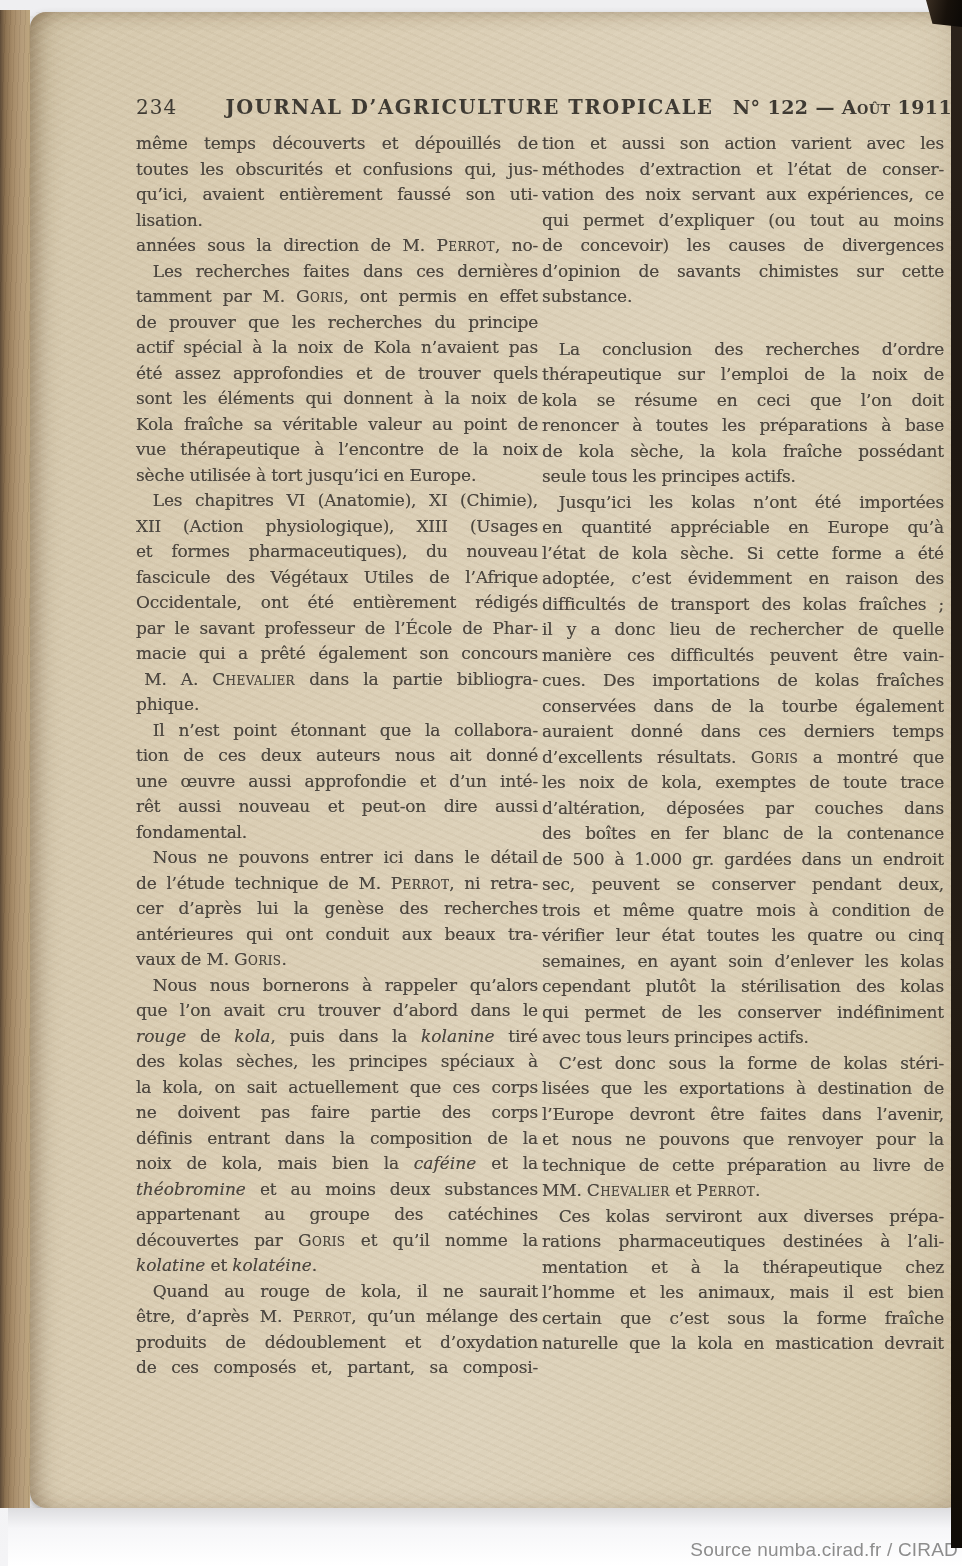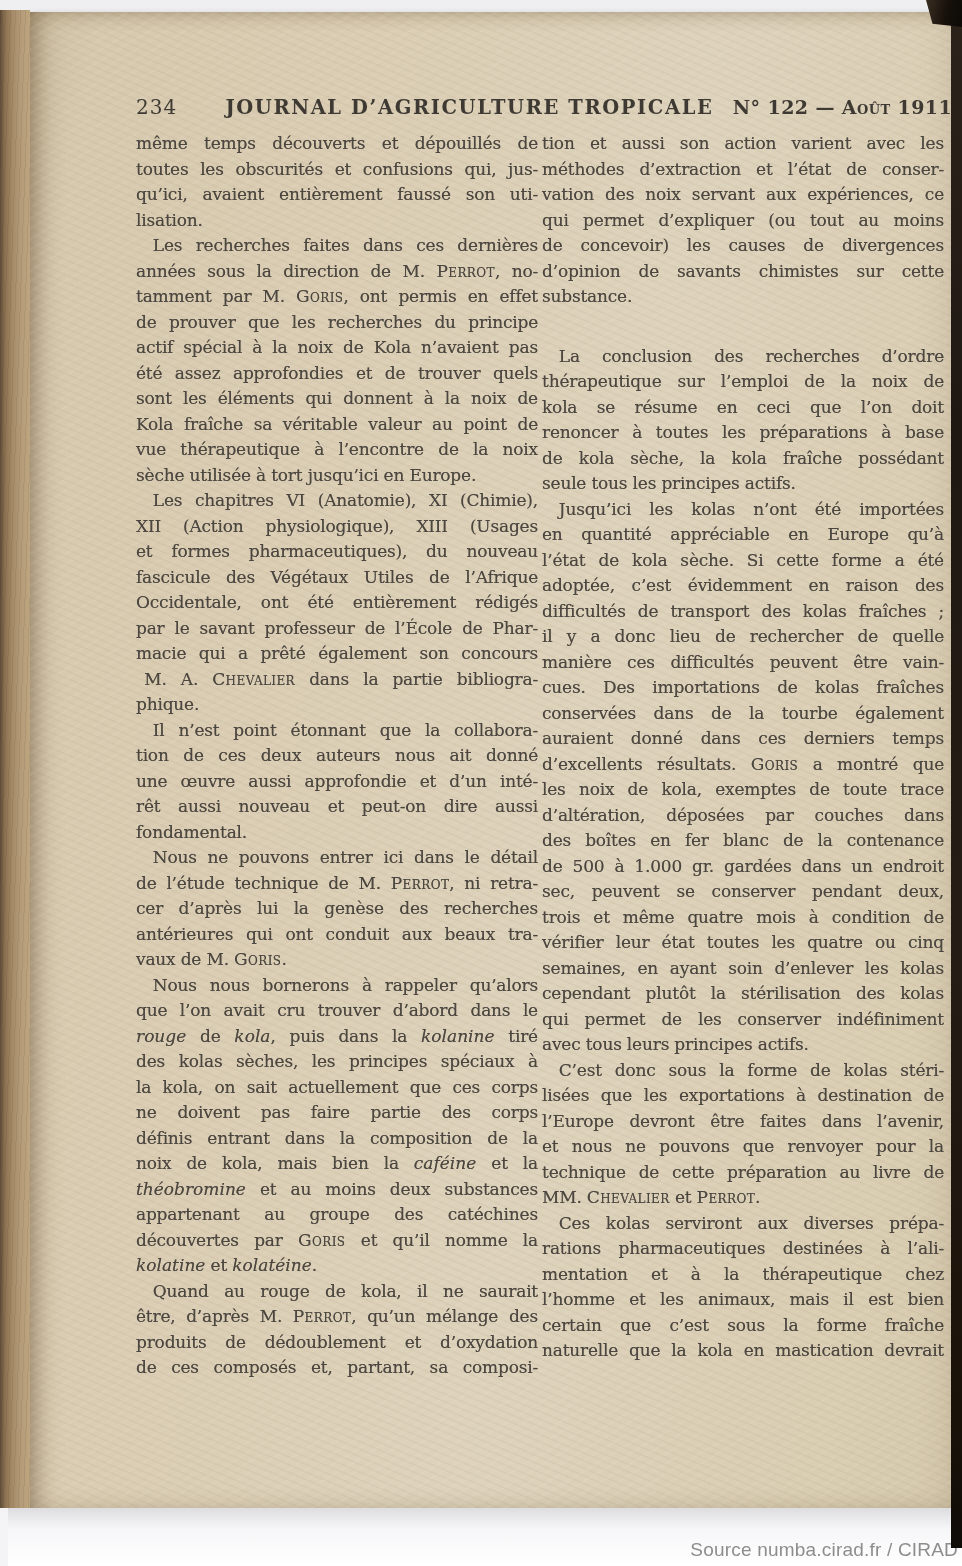--- a/index.html
+++ b/index.html
@@ -19,20 +19,21 @@
     opacity:.5;
   }
   .page{
     position:absolute;left:30px;top:12px;width:932px;height:1496px;z-index:1;
     background:
       linear-gradient(100deg,#cdbfa1 0%,#d6c9ae 6%,#dacdb3 28%,#ddd2bb 58%,#d9cdb2 88%,#d5c8ac 100%);
     box-shadow:inset 16px 0 26px -12px rgba(85,58,30,.55),
                inset -26px 0 44px -30px rgba(95,70,45,.35),
                inset 0 10px 18px -12px rgba(120,95,60,.35),
                0 4px 8px rgba(0,0,0,.3);
+    border-radius:16px;
   }
   .page::before{ 
     content:"";position:absolute;inset:0;pointer-events:none;
     background:
       repeating-linear-gradient(23deg,rgba(120,100,70,.05) 0 2px,transparent 2px 7px),
       repeating-linear-gradient(-31deg,rgba(255,250,235,.05) 0 3px,transparent 3px 9px);
   }
   .right-strip{
     position:absolute;right:0;top:0;width:11px;height:1548px;z-index:5;
     background:linear-gradient(180deg,#2c231b 0%,#1f1812 28%,#251d15 62%,#191209 92%,#0f0b07 100%);
@@ -59,21 +60,21 @@
     color:#3e3a33;font-size:19px;
   }
   .pageno{width:70px;font-size:20px;letter-spacing:1px;}
   .jtitle{flex:1;text-align:center;font-weight:bold;letter-spacing:1.6px;font-size:19.5px;margin-top:20px;}
   .issue{font-weight:bold;letter-spacing:.4px;font-size:19px;white-space:nowrap;}
   .cols{
     display:flex;gap:4px;padding:12px 0 0 106px;
   }
   .col{width:402px;}
   .para{margin:0;}
-  .para.gap{margin-top:34px;}
+  .para.gap{margin-top:27px;}
   .line{
     font-size:17px;line-height:25.5px;letter-spacing:-.2px;
     text-align:justify;text-align-last:justify;
     white-space:normal;overflow:visible;
     text-shadow:0 0 .5px rgba(70,62,50,.55);
   }
   .line.last{text-align-last:left;}
   .sc{font-variant:small-caps;letter-spacing:.4px;}
   i{letter-spacing:0;}
 </style>
@@ -91,22 +92,22 @@
     </div>
     <div class="cols">
       <div class="col">
           <div class="para">
             <div class="line">même temps découverts et dépouillés de</div>
             <div class="line">toutes les obscurités et confusions qui, jus-</div>
             <div class="line">qu’ici, avaient entièrement faussé son uti-</div>
             <div class="line last">lisation.</div>
           </div>
           <div class="para">
+            <div class="line">années sous la direction de M. <span class="sc">Perrot</span>, no-</div>
             <div class="line"> Les recherches faites dans ces dernières</div>
-            <div class="line">années sous la direction de M. <span class="sc">Perrot</span>, no-</div>
             <div class="line">tamment par M. <span class="sc">Goris</span>, ont permis en effet</div>
             <div class="line">de prouver que les recherches du principe</div>
             <div class="line">actif spécial à la noix de Kola n’avaient pas</div>
             <div class="line">été assez approfondies et de trouver quels</div>
             <div class="line">sont les éléments qui donnent à la noix de</div>
             <div class="line">Kola fraîche sa véritable valeur au point de</div>
             <div class="line">vue thérapeutique à l’encontre de la noix</div>
             <div class="line last">sèche utilisée à tort jusqu’ici en Europe.</div>
           </div>
           <div class="para">

